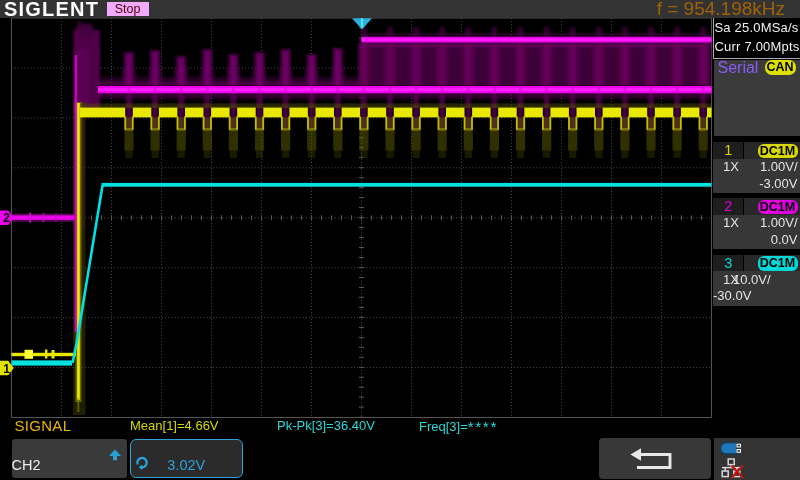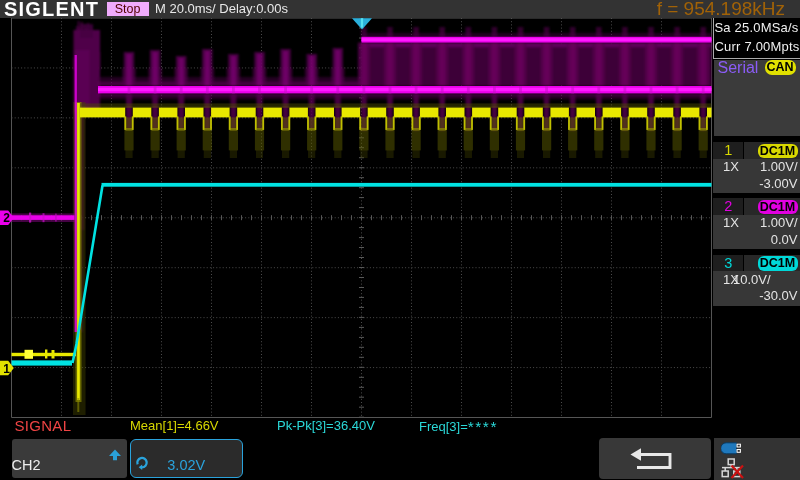--- a/index.html
+++ b/index.html
@@ -355,21 +355,20 @@
       <polygon points="352,18.2 372,18.2 362,29.5" fill="#2ab0dc"></polygon>
       <rect x="360.9" y="18.2" width="2.2" height="9.5" fill="#55e0f2"></rect>
       <polygon points="0,210.6 8.2,210.6 13.8,217.8 8.2,225 0,225" fill="#ea00ea"></polygon>
       <text x="3.2" y="222.4" font-size="12" font-weight="bold" fill="#000">2</text>
       <polygon points="0,360.8 8.2,360.8 13.8,368 8.2,375.2 0,375.2" fill="#e2e200"></polygon>
       <text x="3.2" y="372.6" font-size="12" font-weight="bold" fill="#000">1</text>
     </svg>
 <div style="position:absolute;left:0;top:0;width:800px;height:17.5px;background:#333333"></div>
     <div style="position:absolute;left:4px;top:-2px;font-size:20px;font-weight:bold;color:#fff;letter-spacing:1.2px">SIGLENT</div>
     <div style="position:absolute;left:106.5px;top:1.5px;width:42px;height:14px;background:#f0abfc;color:#520000;font-size:12.5px;text-align:center;line-height:14px">Stop</div>
-    <div style="position:absolute;left:155px;top:1.5px;font-size:13px;color:#e8e8e8;line-height:14px">M 20.0ms/ Delay:0.00s</div>
     <div style="position:absolute;right:15px;top:0.5px;font-size:19px;color:#a16207;line-height:15.5px">f = 954.198kHz</div>
     <div style="position:absolute;left:712.5px;top:17.5px;width:87.5px;height:41.5px;background:#000;border-left:1px solid #ababab;border-bottom:1px solid #ababab;box-sizing:border-box"></div>
     <div style="position:absolute;left:714.5px;top:20.5px;font-size:13px;color:#f0f0f0;line-height:14px;letter-spacing:0.2px">Sa 25.0MSa/s</div>
     <div style="position:absolute;left:714.5px;top:40px;font-size:13px;color:#f0f0f0;line-height:14px;letter-spacing:0.2px">Curr 7.00Mpts</div>
     <div style="position:absolute;left:713.5px;top:60px;width:86.5px;height:75.5px;background:#3b3b3b"></div>
     <div style="position:absolute;left:717.5px;top:60.5px;font-size:16px;color:#8b5cf6;line-height:14.5px">Serial</div>
     <div style="position:absolute;left:764.5px;top:60px;width:31px;height:15px;background:#e0e000;border-radius:7px;color:#000;font-size:12.5px;font-weight:bold;text-align:center;line-height:15px">CAN</div>
     <div style="position:absolute;left:712.9px;top:142.0px;width:30.6px;height:16.8px;background:#1e1e1e"></div>
     <div style="position:absolute;left:712.9px;top:143.0px;width:30.6px;height:15px;color:#d8d800;font-size:14.5px;text-align:center;line-height:15px">1</div>
     <div style="position:absolute;left:743.5px;top:142.0px;width:56.5px;height:16.8px;background:#282828"></div>
@@ -386,22 +385,22 @@
     <div style="position:absolute;left:723px;top:216.3px;font-size:13px;color:#e4e4e4;line-height:13.5px">1X</div>
     <div style="position:absolute;left:713px;top:216.3px;width:84.5px;font-size:13px;color:#e4e4e4;line-height:13.5px;text-align:right">1.00V/</div>
     <div style="position:absolute;left:713px;top:232.8px;width:84.5px;font-size:13px;color:#e4e4e4;line-height:13.5px;text-align:right">0.0V</div>
     <div style="position:absolute;left:712.9px;top:254.6px;width:30.6px;height:16.8px;background:#1e1e1e"></div>
     <div style="position:absolute;left:712.9px;top:255.6px;width:30.6px;height:15px;color:#00d8d8;font-size:14.5px;text-align:center;line-height:15px">3</div>
     <div style="position:absolute;left:743.5px;top:254.6px;width:56.5px;height:16.8px;background:#282828"></div>
     <div style="position:absolute;left:757.5px;top:256.2px;width:40px;height:14.4px;background:#00d8d8;border-radius:6px;color:#000;font-size:12.5px;font-weight:bold;text-align:center;line-height:14.6px">DC1M</div>
     <div style="position:absolute;left:712.9px;top:271.4px;width:87.1px;height:34.4px;background:#373737"></div>
     <div style="position:absolute;left:723px;top:272.6px;font-size:13px;color:#e4e4e4;line-height:13.5px">1X</div>
     <div style="position:absolute;left:733px;top:272.6px;width:84.5px;font-size:13px;color:#e4e4e4;line-height:13.5px;text-align:left">10.0V/</div>
-    <div style="position:absolute;left:713px;top:289.1px;width:84.5px;font-size:13px;color:#e4e4e4;line-height:13.5px;text-align:right">-30.0V</div>
-    <div style="position:absolute;left:14.5px;top:418px;font-size:15px;color:#ef4444;line-height:16px;letter-spacing:0.3px">SIGNAL</div>
+    <div style="position:absolute;left:713px;top:289.1px;width:84.5px;font-size:13px;color:#e4e4e4;line-height:13.5px;text-align:left">-30.0V</div>
+    <div style="position:absolute;left:14.5px;top:418px;font-size:15px;color:#eab308;line-height:16px;letter-spacing:0.3px">SIGNAL</div>
     <div style="position:absolute;left:130px;top:418.5px;font-size:13px;color:#d8d800;line-height:13.5px">Mean[1]=4.66V</div>
     <div style="position:absolute;left:277px;top:418.5px;font-size:13px;color:#2bd8d8;line-height:13.5px">Pk-Pk[3]=36.40V</div>
     <div style="position:absolute;left:419px;top:418.5px;font-size:13px;color:#2bd8d8;line-height:13.5px">Freq[3]=<span style="font-size:15.5px;letter-spacing:1.5px;position:relative;top:1px">****</span></div>
     <div style="position:absolute;left:11.5px;top:439px;width:115px;height:38.5px;background:#3a3a3a;border-radius:3px"></div>
     <div style="position:absolute;left:11.5px;top:458px;width:115px;font-size:14.5px;color:#ededed;text-align:left;line-height:15px">CH2</div>
     <svg style="position:absolute;left:107.5px;top:448.5px" width="14" height="12" viewBox="0 0 14 12">
       <path d="M7 0.6 L13 7 L9 7 L9 11.2 L5 11.2 L5 7 L1 7 Z" fill="#2aa0d8"></path>
     </svg>
     <div style="position:absolute;left:130px;top:439px;width:112.5px;height:38.5px;background:#2b2b2b;border:1.5px solid #2aa3dc;border-radius:6px;box-sizing:border-box"></div>
     <div style="position:absolute;left:130px;top:458px;width:112.5px;font-size:14.5px;color:#2aa3dc;text-align:center;line-height:15px">3.02V</div>

